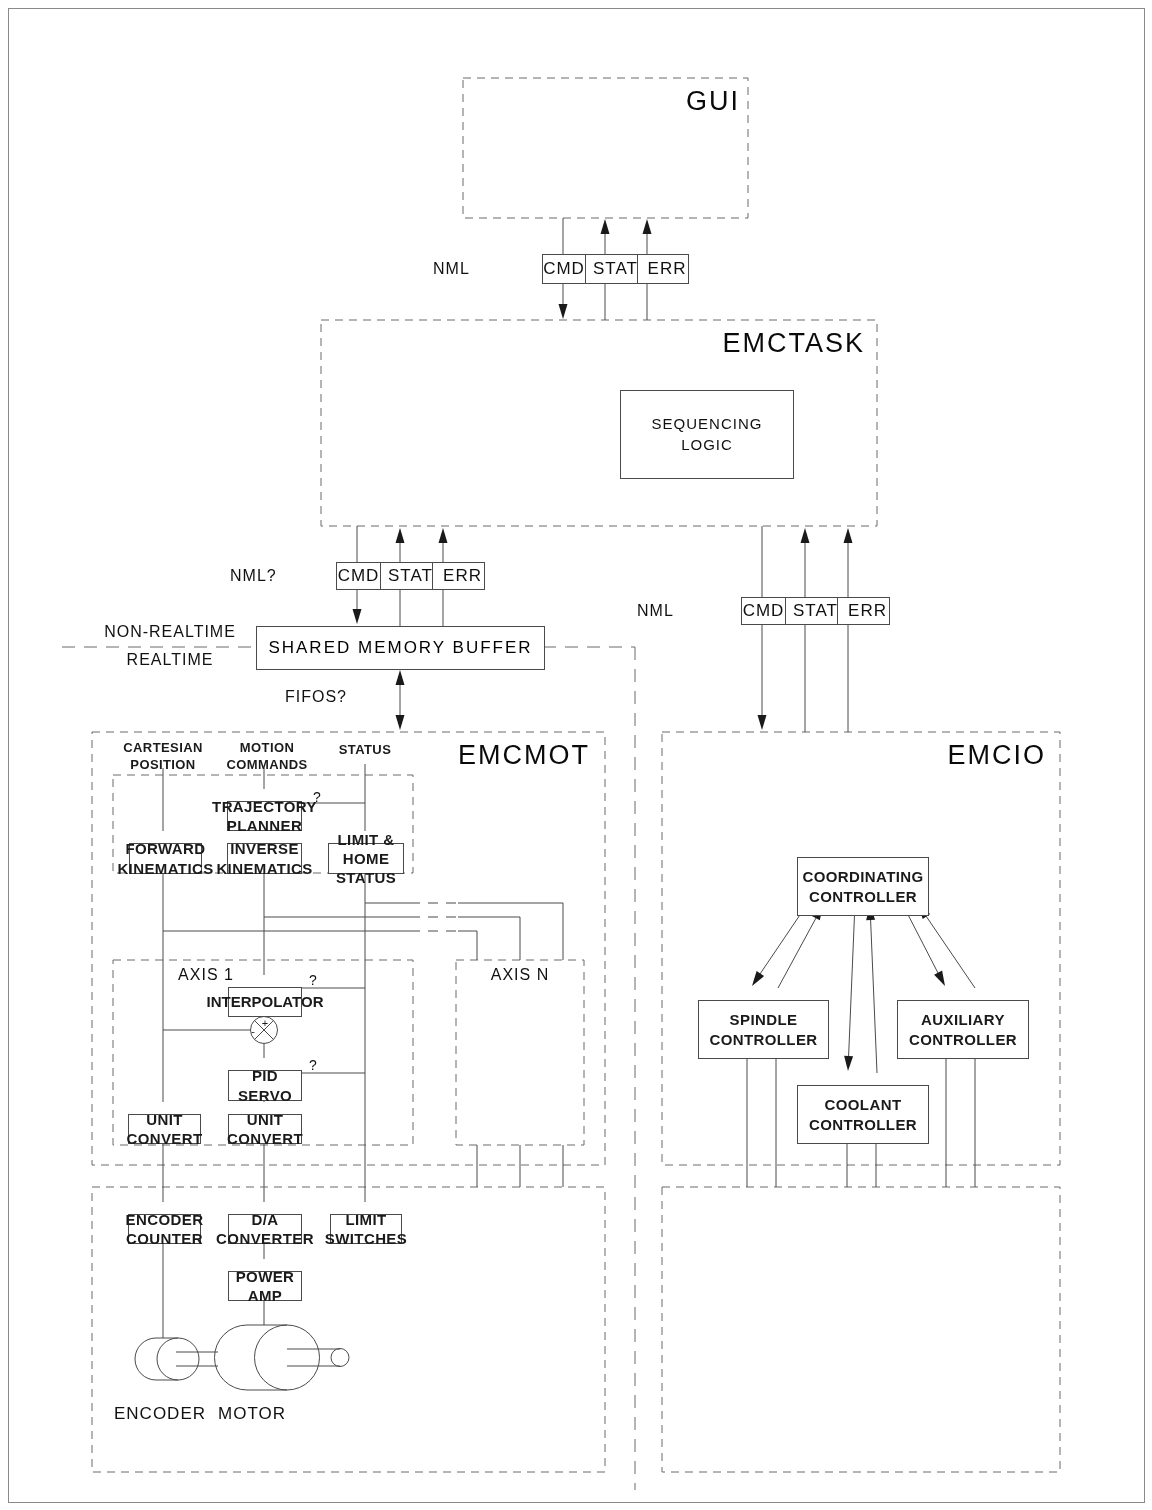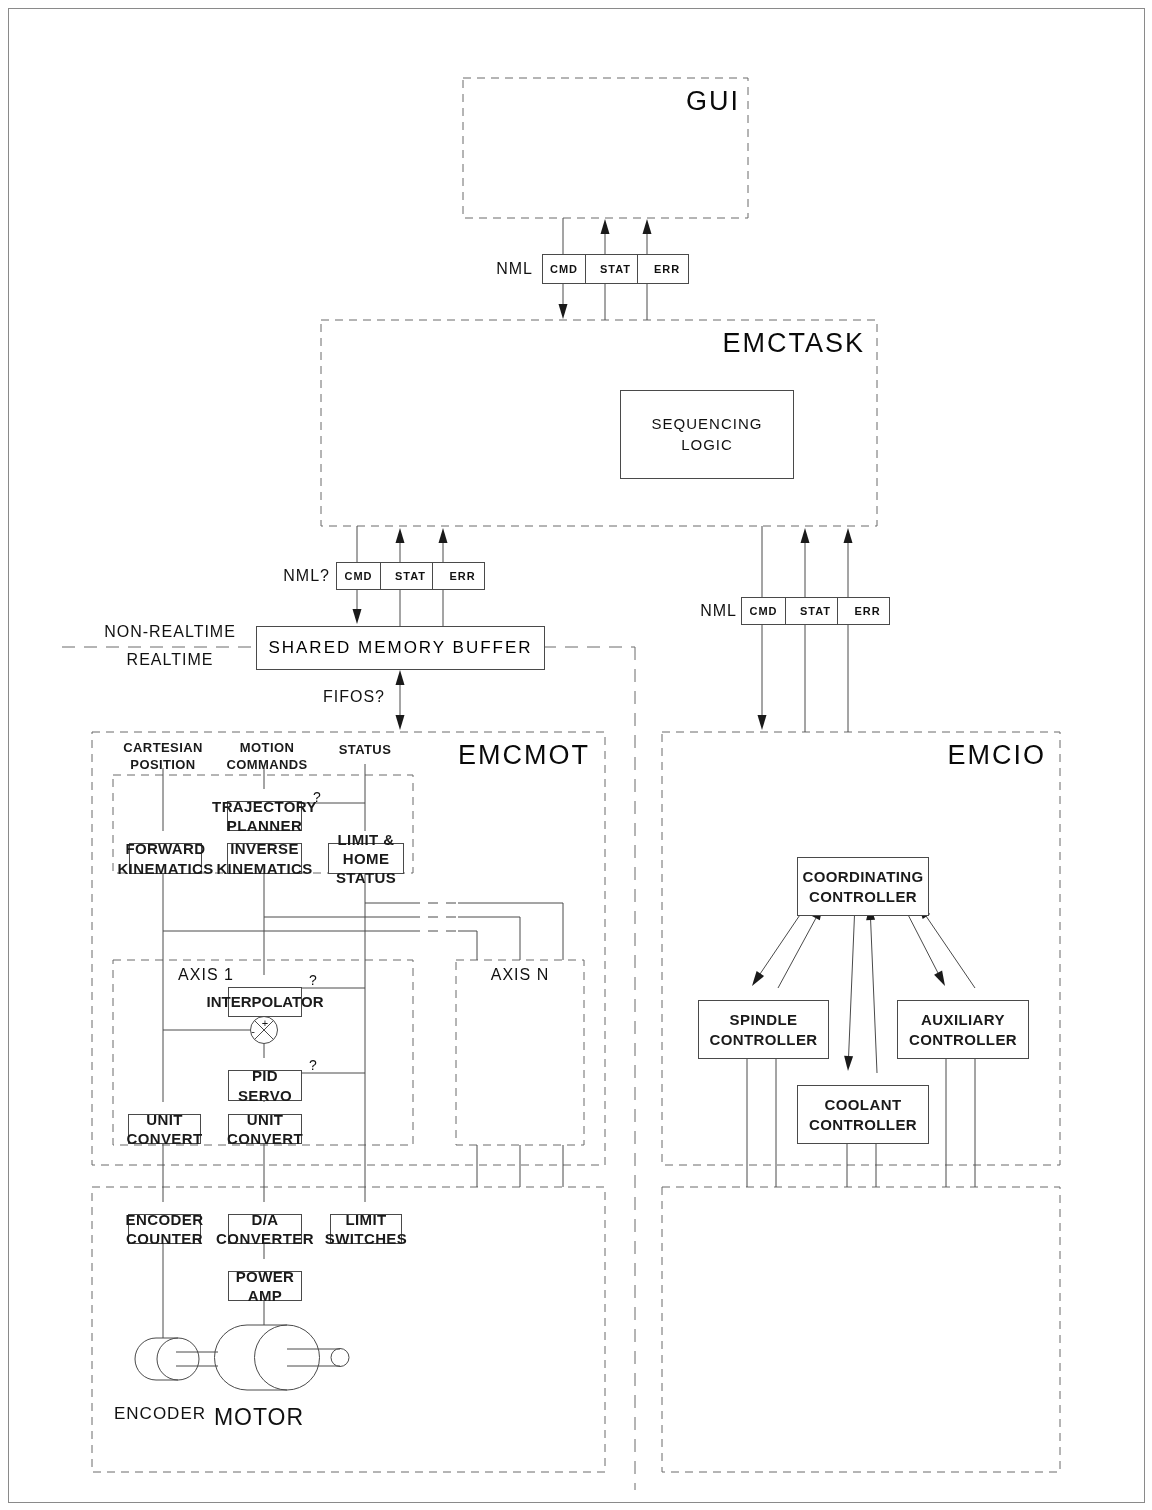--- a/index.html
+++ b/index.html
@@ -6,29 +6,29 @@
   #page{position:relative;width:1152px;height:1510px;background:#ffffff;
         font-family:"Liberation Sans", sans-serif;color:#000;overflow:hidden;}
   #page-border{position:absolute;left:8px;top:8px;width:1135px;height:1493px;
         border:1px solid #8a8a8a;}
   svg.layer{position:absolute;left:0;top:0;width:1152px;height:1510px;}
   .box{position:absolute;border:1px solid #4a4a4a;background:#fff;
        display:flex;align-items:center;justify-content:center;text-align:center;
        white-space:pre-line;}
   .sm{font-size:15px;font-weight:700;letter-spacing:0.4px;line-height:1.28;color:#1a1a1a;margin-top:12px;}
   .md{font-size:15px;font-weight:400;letter-spacing:1px;line-height:1.35;color:#111;}
-  .cell{font-size:11px;font-weight:700;letter-spacing:1px;color:#111;}
+  .cell{font-size:17px;font-weight:400;letter-spacing:1px;color:#111;}
   .title{position:absolute;font-size:27px;font-weight:400;letter-spacing:2px;color:#0a0a0a;
          text-align:right;white-space:nowrap;}
   .lbl{position:absolute;white-space:pre-line;}
   .lbl.md2{font-size:16px;letter-spacing:1px;color:#111;}
   .lbl.small{font-size:13px;font-weight:700;letter-spacing:0.4px;line-height:1.3;color:#1a1a1a;text-align:center;}
   .lbl.axis{font-size:16px;letter-spacing:1px;color:#111;text-align:center;}
   .lbl.q{font-size:14px;color:#111;text-align:center;}
-  .right{text-align:right;}
+  .right{text-align:left;}
   .center{text-align:center;}
   .nmlrow{position:absolute;display:flex;}
   .nmlrow .box{position:relative;}
   .nmlrow .box + .box{margin-left:-1px;padding-left:8px;}
 </style>
 </head>
 <body>
 
 <div id="page">
   <div id="page-border"></div>
@@ -254,15 +254,15 @@
   <div class="box sm" style="left:128px;top:1202px;width:71px;height:28px;">ENCODER
 COUNTER</div>
   <div class="box sm" style="left:228px;top:1202px;width:72px;height:28px;">D/A
 CONVERTER</div>
   <div class="box sm" style="left:330px;top:1202px;width:70px;height:28px;">LIMIT
 SWITCHES</div>
   <div class="box sm" style="left:228px;top:1259px;width:72px;height:28px;">POWER
 AMP</div>
 
   <div class="lbl md2 center" style="left:110px;top:1404px;width:100px;font-size:17px;">ENCODER</div>
-  <div class="lbl md2 center" style="left:209px;top:1404px;width:100px;font-size:23px;">MOTOR</div>
+  <div class="lbl md2 center" style="left:202px;top:1404px;width:100px;font-size:17px;">MOTOR</div>
 
 </div>
 
 </body></html>

